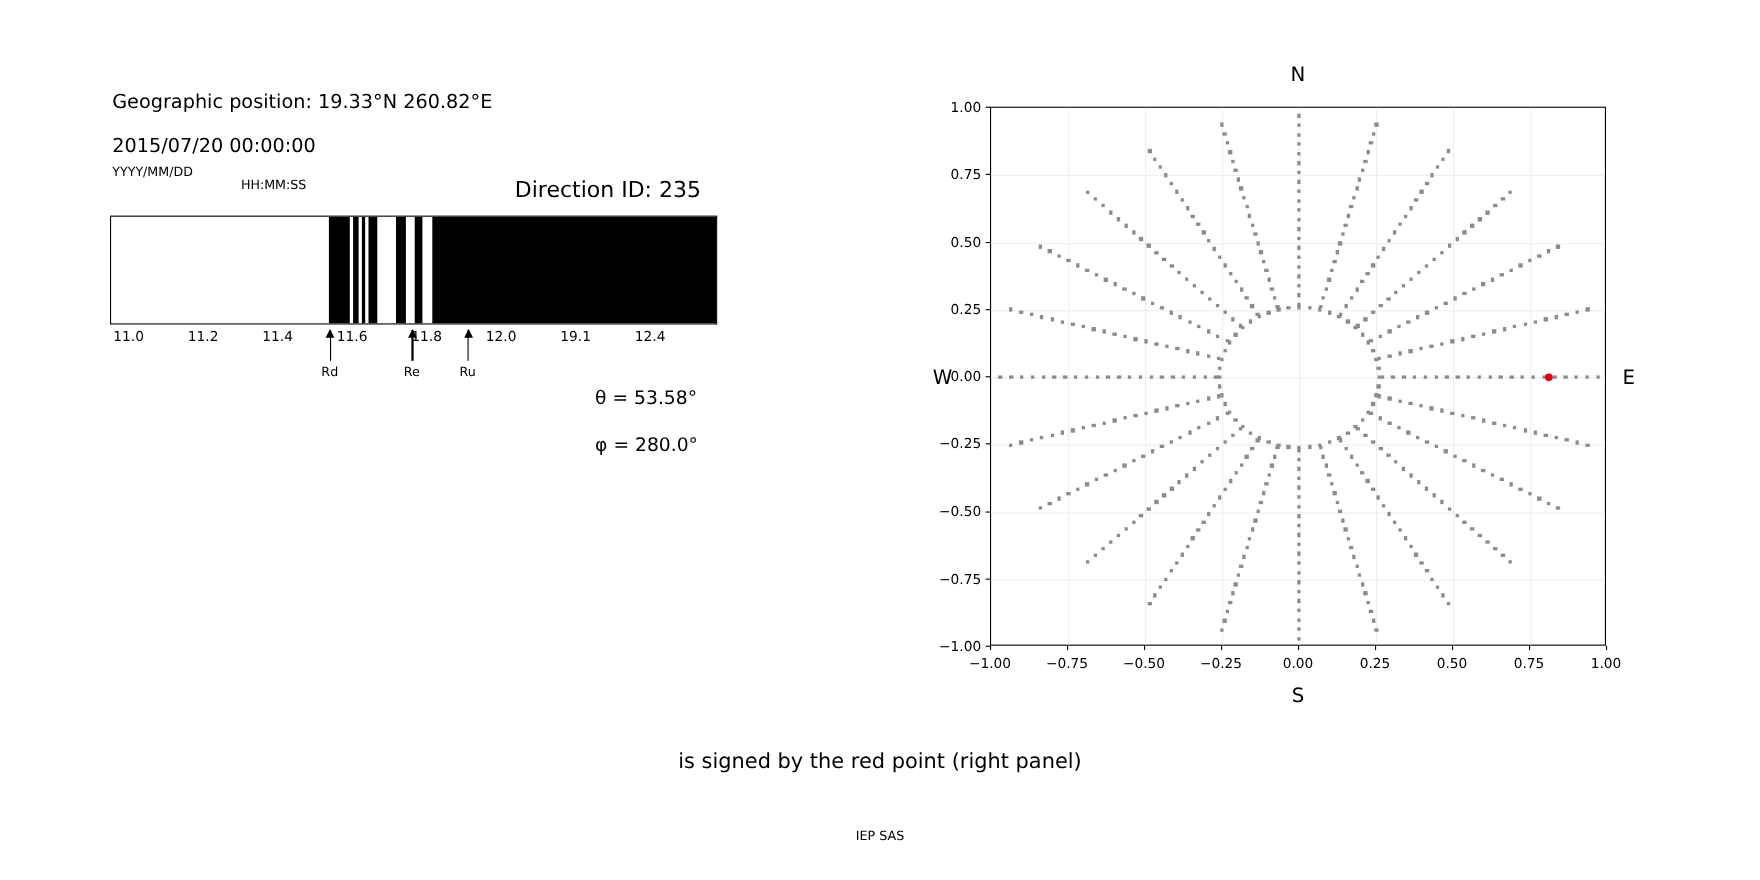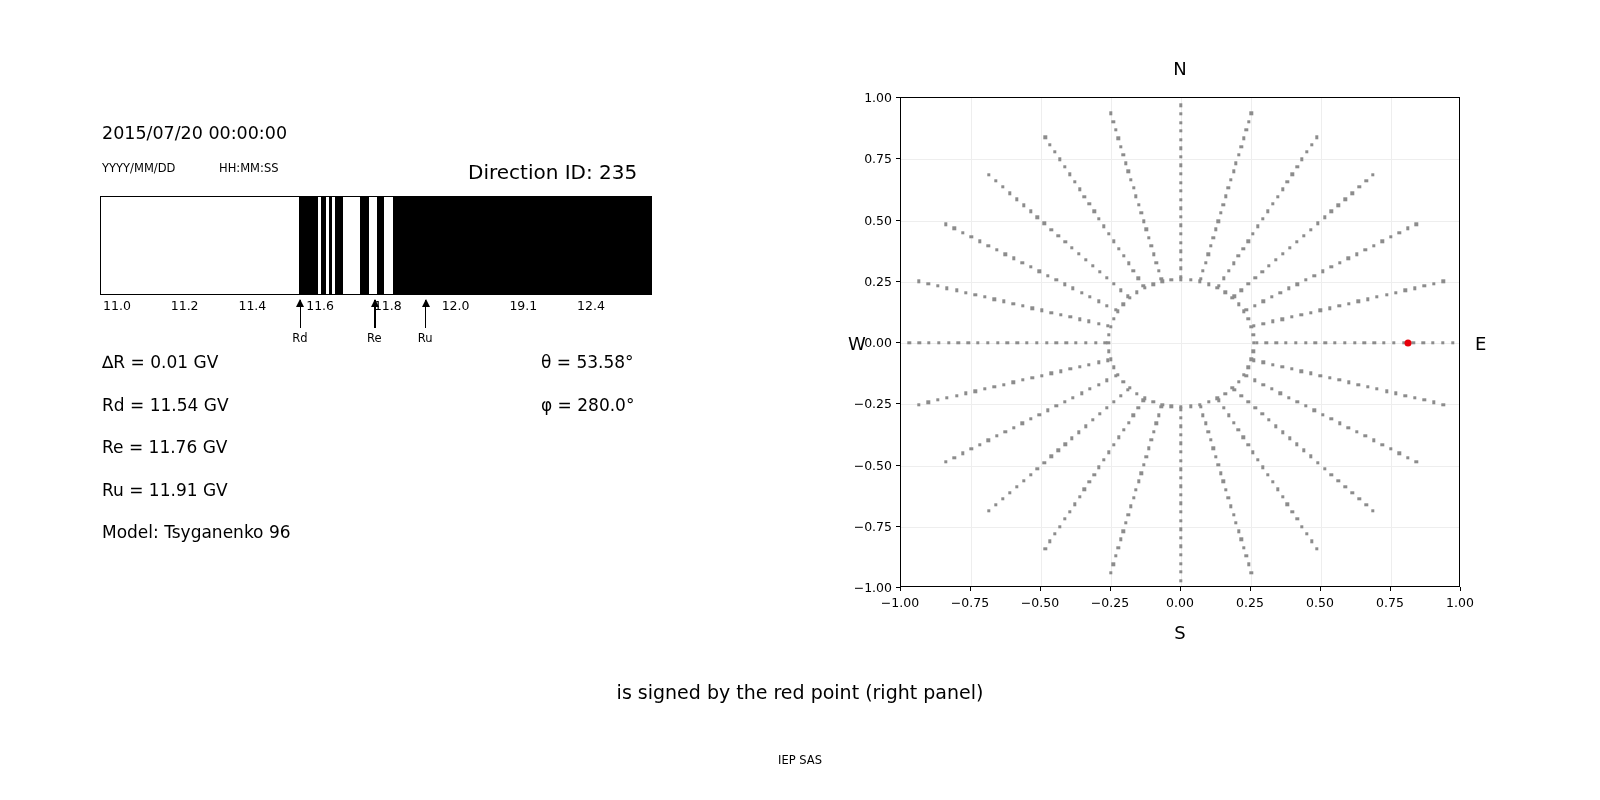--- a/index.html
+++ b/index.html
@@ -19,21 +19,21 @@
   
   #left-panel {
     position: absolute;
     left: 0; top: 0;
     width: 800px; height: 660px;
   }
   .txt { position: absolute; white-space: nowrap; }
 
   #geo-position { left: 102px; top: 83px; font-size: 17.5px; }
   #datetime      { left: 102px; top: 123px; font-size: 17.5px; }
-  #date-format   { left: 102px; top: 161px; font-size: 11.5px; }
+  #date-format   { left: 102px; top: 149px; font-size: 11.5px; }
   #time-format   { left: 219px; top: 161px; font-size: 11.5px; }
   #direction-id  { left: 468px; top: 160px; font-size: 20px; }
 
   
   #penumbra-wrap {
     position: absolute;
     left: 100px; top: 196px;
     width: 552px; height: 99px;
   }
   #penumbra-bar {
@@ -167,20 +167,21 @@
     width: 1600px;
     text-align: center;
     font-size: 11.5px;
   }
 </style>
 </head>
 <body>
 
 <div id="left-panel">
 
+  <div class="txt" id="geo-position">Geographic position: 19.33°N 260.82°E</div>
   <div class="txt" id="datetime">2015/07/20 00:00:00</div>
   <div class="txt" id="date-format">YYYY/MM/DD</div>
   <div class="txt" id="time-format">HH:MM:SS</div>
   <div class="txt" id="direction-id">Direction ID: 235</div>
 
   <div id="penumbra-wrap">
     <div id="penumbra-bar">
         <div class="pen-band" style="left: 198.11px; width: 19.3031px;"></div>
         <div class="pen-band" style="left: 220.123px; width: 4.7411px;"></div>
         <div class="pen-band" style="left: 227.573px; width: 3.72515px;"></div>
@@ -209,27 +210,20 @@
         <div class="arrow-head"></div>
         <div class="marker-label">Re</div>
       </div>
       <div class="pen-marker" style="left: 325.104px;">
         <div class="arrow-line"></div>
         <div class="arrow-head"></div>
         <div class="marker-label">Ru</div>
       </div>
     </div>
 
-  <div id="values-left">
-      <div class="val-row">∆R = 0.01 GV</div>
-      <div class="val-row">Rd = 11.54 GV</div>
-      <div class="val-row">Re = 11.76 GV</div>
-      <div class="val-row">Ru = 11.91 GV</div>
-      <div class="val-row">Model: Tsyganenko 96</div>
-    </div>
   <div id="values-right">
       <div class="val-row">θ = 53.58°</div>
       <div class="val-row">φ = 280.0°</div>
     </div>
 </div>
 
 <div id="right-panel">
   <div id="label-N">N</div>
   <div id="label-S">S</div>
   <div id="label-W">W</div>

